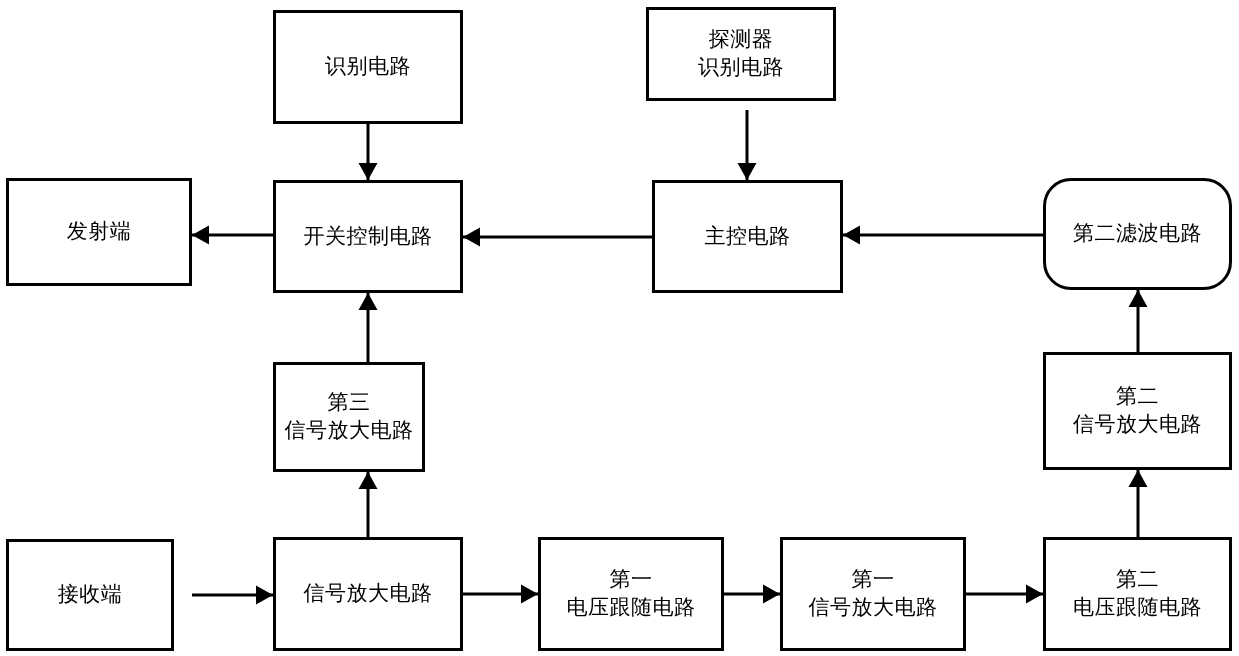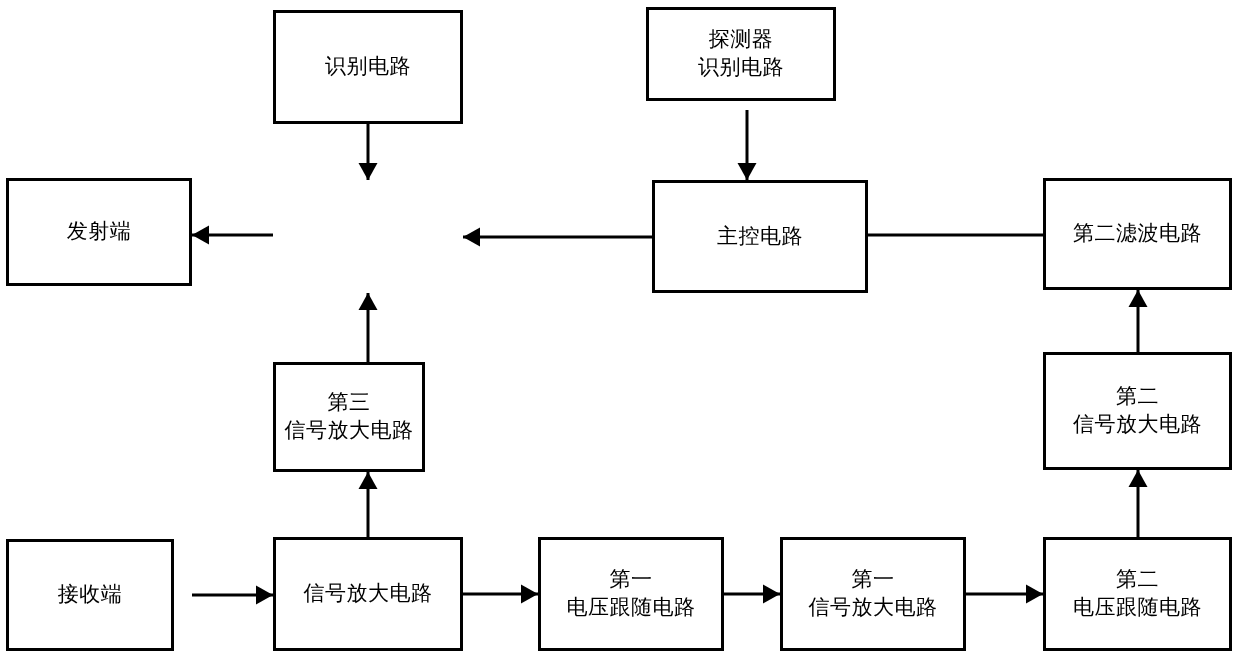--- a/index.html
+++ b/index.html
@@ -80,24 +80,27 @@
 <div class="block" style="left: 273px; top: 10px; width: 190px; height: 114px;">
       <span class="label">识别电路</span>
     </div>
     <div class="block" style="left: 646px; top: 7px; width: 190px; height: 94px;">
       <span class="label">探测器
 识别电路</span>
     </div>
     <div class="block" style="left: 6px; top: 178px; width: 186px; height: 108px;">
       <span class="label">发射端</span>
     </div>
-    <div class="block" style="left: 652px; top: 180px; width: 216px; height: 113px;">
+    <div class="block" style="left: 273px; top: 180px; width: 190px; height: 113px;">
+      <span class="label">开关控制电路</span>
+    </div>
+    <div class="block" style="left: 652px; top: 180px; width: 191px; height: 113px;">
       <span class="label">主控电路</span>
     </div>
-    <div class="block" style="left: 1043px; top: 178px; width: 189px; height: 112px;">
+    <div class="block" style="left: 1043px; top: 178px; width: 189px; height: 112px; border-radius: 28px;">
       <span class="label">第二滤波电路</span>
     </div>
     <div class="block" style="left: 273px; top: 362px; width: 152px; height: 110px;">
       <span class="label">第三
 信号放大电路</span>
     </div>
     <div class="block" style="left: 1043px; top: 352px; width: 189px; height: 118px;">
       <span class="label">第二
 信号放大电路</span>
     </div>

